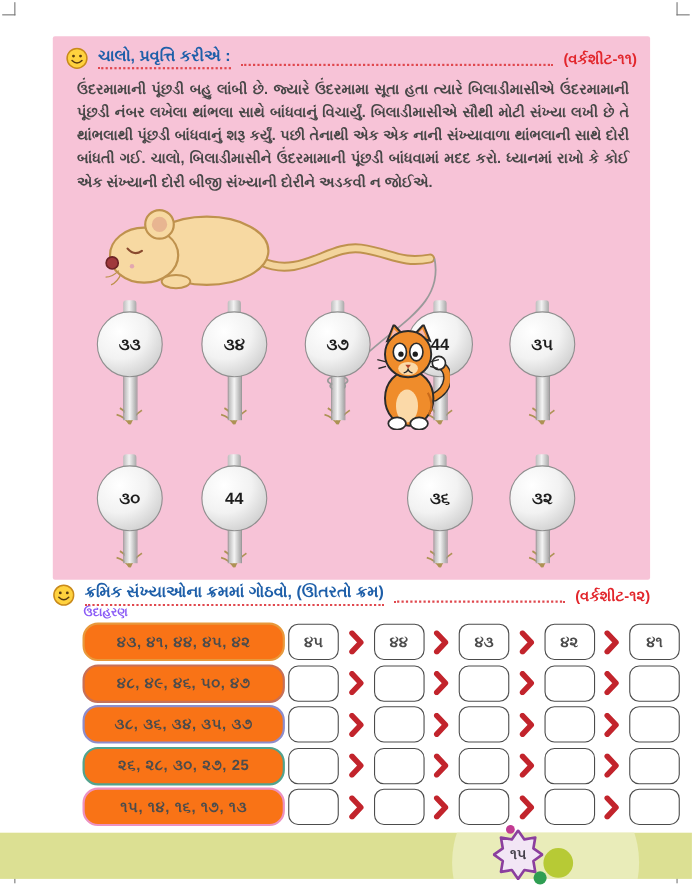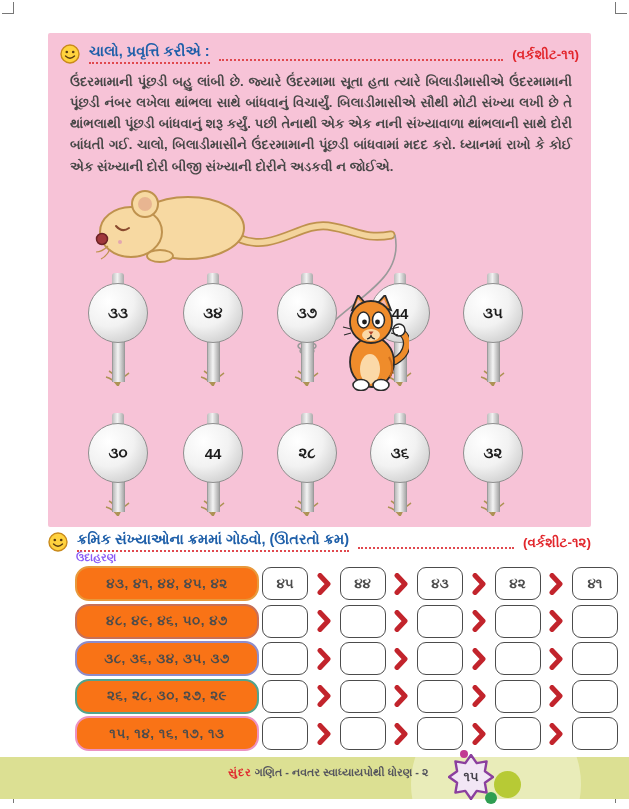--- a/index.html
+++ b/index.html
@@ -203,30 +203,20 @@
       <div class="pole row-bottom" style="left:134px;top:380px;">
         <div class="pole-stub"></div>
         <div class="pole-head">
             <span class="pole-num">44</span>
           </div>
         <div class="pole-stick"></div>
         <svg class="grass" width="34" height="18" viewBox="0 0 34 18">
             <path d="M17,18 C15,8 12,5 8,3 M17,18 C17,7 18,4 20,1 M17,18 C20,10 25,7 28,5 M17,18 C13,12 9,10 5,9" fill="none" stroke="#ad9254" stroke-width="1.6"></path>
           </svg>
       </div>
-      <div class="pole row-bottom" style="left:228px;top:380px;">
-        <div class="pole-stub"></div>
-        <div class="pole-head">
-            <span class="pole-num">૨૮</span>
-          </div>
-        <div class="pole-stick"></div>
-        <svg class="grass" width="34" height="18" viewBox="0 0 34 18">
-            <path d="M17,18 C15,8 12,5 8,3 M17,18 C17,7 18,4 20,1 M17,18 C20,10 25,7 28,5 M17,18 C13,12 9,10 5,9" fill="none" stroke="#ad9254" stroke-width="1.6"></path>
-          </svg>
-      </div>
       <div class="pole row-bottom" style="left:321px;top:380px;">
         <div class="pole-stub"></div>
         <div class="pole-head">
             <span class="pole-num">૩૬</span>
           </div>
         <div class="pole-stick"></div>
         <svg class="grass" width="34" height="18" viewBox="0 0 34 18">
             <path d="M17,18 C15,8 12,5 8,3 M17,18 C17,7 18,4 20,1 M17,18 C20,10 25,7 28,5 M17,18 C13,12 9,10 5,9" fill="none" stroke="#ad9254" stroke-width="1.6"></path>
           </svg>
       </div>
@@ -324,21 +314,21 @@
           </svg>
         <div class="answer-box"></div>
         <svg width="14" height="22" viewBox="0 0 14 22">
             <path d="M3,2.5 L11,11 L3,19.5" fill="none" stroke="#c2242c" stroke-width="5" stroke-linecap="round" stroke-linejoin="round"></path>
           </svg>
         <div class="answer-box"></div>
       </div>
     </div>
 
     <div class="order-row">
-      <div class="given-box" style="border-color: rgb(82, 163, 142);">૨૬, ૨૮, ૩૦, ૨૭, ૨૯</div>
+      <div class="given-box" style="border-color: rgb(82, 163, 142);">૨૬, ૨૮, ૩૦, ૨૭, 25</div>
       <div class="answers">
         <div class="answer-box"></div>
         <svg width="14" height="22" viewBox="0 0 14 22">
             <path d="M3,2.5 L11,11 L3,19.5" fill="none" stroke="#c2242c" stroke-width="5" stroke-linecap="round" stroke-linejoin="round"></path>
           </svg>
         <div class="answer-box"></div>
         <svg width="14" height="22" viewBox="0 0 14 22">
             <path d="M3,2.5 L11,11 L3,19.5" fill="none" stroke="#c2242c" stroke-width="5" stroke-linecap="round" stroke-linejoin="round"></path>
           </svg>
         <div class="answer-box"></div>
@@ -372,24 +362,20 @@
         <svg width="14" height="22" viewBox="0 0 14 22">
             <path d="M3,2.5 L11,11 L3,19.5" fill="none" stroke="#c2242c" stroke-width="5" stroke-linecap="round" stroke-linejoin="round"></path>
           </svg>
         <div class="answer-box"></div>
       </div>
     </div>
   </div>
 
   <div id="footer-band">
     <div id="footer-circle"></div>
-    <div id="book-title">
-      <span class="brand">સુંદર</span>
-      <span class="rest">ગણિત - નવતર સ્વાધ્યાયપોથી ધોરણ - ૨</span>
-    </div>
   </div>
 
   <div id="page-badge">
     <svg width="46" height="46" viewBox="0 0 46 46">
       <polygon points="23,1 28.7,9.1 38.6,7.4 36.9,17.3 45,23 36.9,28.7 38.6,38.6 28.7,36.9 23,45 17.3,36.9 7.4,38.6 9.1,28.7 1,23 9.1,17.3 7.4,7.4 17.3,9.1" fill="#f2e6f5" stroke="#8b3f9e" stroke-width="2.4" stroke-linejoin="round"></polygon>
     </svg>
     <span class="badge-num">૧૫</span>
   </div>
   <div class="dot" id="dot-magenta"></div>
   <div class="dot" id="dot-yellowgreen"></div>

